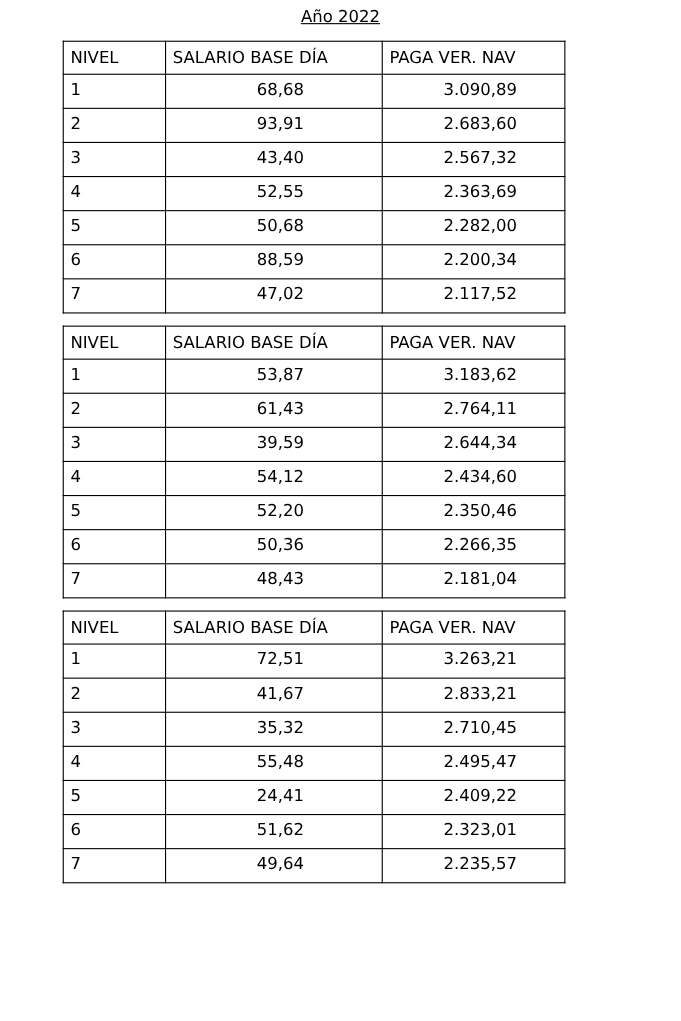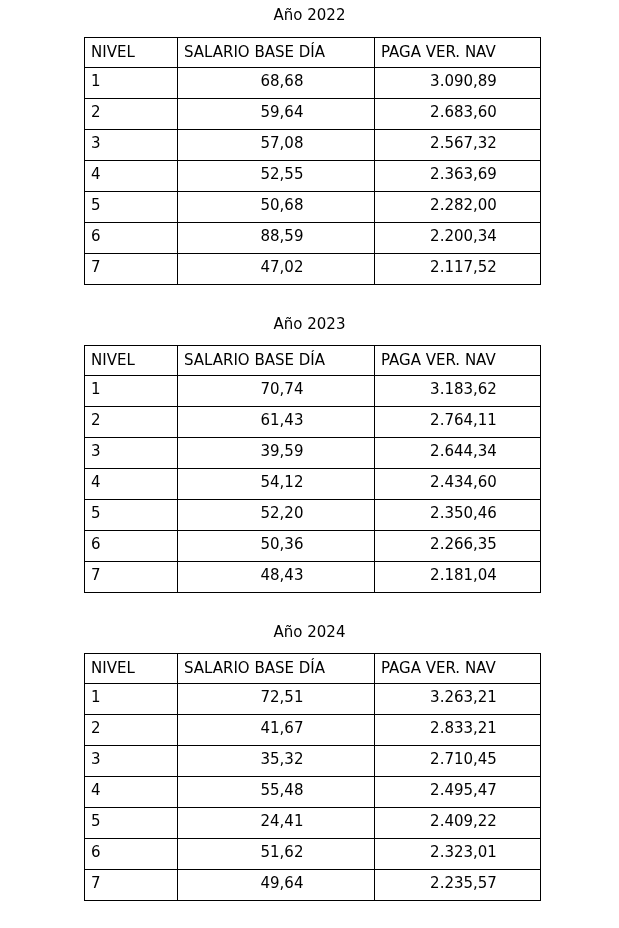--- a/index.html
+++ b/index.html
@@ -17,27 +17,28 @@
     color: #000000;
     overflow: hidden;
   }
   .year-title {
     font-size: 15px;
     font-weight: 400;
     text-align: center;
     margin: 0;
     line-height: 19px;
     width: 619px;
+    text-decoration: underline;
   }
   .year-block.later .year-title { margin-top: 30px; }
   .salary-table {
     border-collapse: collapse;
     table-layout: fixed;
     margin-top: 11px;
-    margin-left: 84px;
+    margin-left: 57px;
     width: 456px;
   }
   .year-block.first .salary-table { margin-top: 12px; }
   col.c1 { width: 93px; }
   col.c2 { width: 197px; }
   col.c3 { width: 166px; }
   th, td {
     border: 1px solid #000000;
     font-weight: 400;
     text-align: left;
@@ -76,26 +77,26 @@
         </tr>
       </thead>
       <tbody>
         <tr>
           <td class="nivel">1</td>
           <td class="num">68,68</td>
           <td class="num">3.090,89</td>
         </tr>
         <tr>
           <td class="nivel">2</td>
-          <td class="num">59,64</td>
+          <td class="num">93,91</td>
           <td class="num">2.683,60</td>
         </tr>
         <tr>
           <td class="nivel">3</td>
-          <td class="num">57,08</td>
+          <td class="num">43,40</td>
           <td class="num">2.567,32</td>
         </tr>
         <tr>
           <td class="nivel">4</td>
           <td class="num">52,55</td>
           <td class="num">2.363,69</td>
         </tr>
         <tr>
           <td class="nivel">5</td>
           <td class="num">50,68</td>
@@ -109,38 +110,37 @@
         <tr>
           <td class="nivel">7</td>
           <td class="num">47,02</td>
           <td class="num">2.117,52</td>
         </tr>
       </tbody>
     </table>
   </section>
 
   <section class="year-block later">
-    <h2 class="year-title">Año 2023</h2>
     <table class="salary-table">
       <colgroup>
           <col class="c1">
           <col class="c2">
           <col class="c3">
         </colgroup>
       <thead>
         <tr>
           <th>NIVEL</th>
           <th>SALARIO BASE DÍA</th>
           <th>PAGA VER. NAV</th>
         </tr>
       </thead>
       <tbody>
         <tr>
           <td class="nivel">1</td>
-          <td class="num">70,74</td>
+          <td class="num">53,87</td>
           <td class="num">3.183,62</td>
         </tr>
         <tr>
           <td class="nivel">2</td>
           <td class="num">61,43</td>
           <td class="num">2.764,11</td>
         </tr>
         <tr>
           <td class="nivel">3</td>
           <td class="num">39,59</td>
@@ -164,21 +164,20 @@
         <tr>
           <td class="nivel">7</td>
           <td class="num">48,43</td>
           <td class="num">2.181,04</td>
         </tr>
       </tbody>
     </table>
   </section>
 
   <section class="year-block later">
-    <h2 class="year-title">Año 2024</h2>
     <table class="salary-table">
       <colgroup>
           <col class="c1">
           <col class="c2">
           <col class="c3">
         </colgroup>
       <thead>
         <tr>
           <th>NIVEL</th>
           <th>SALARIO BASE DÍA</th>

